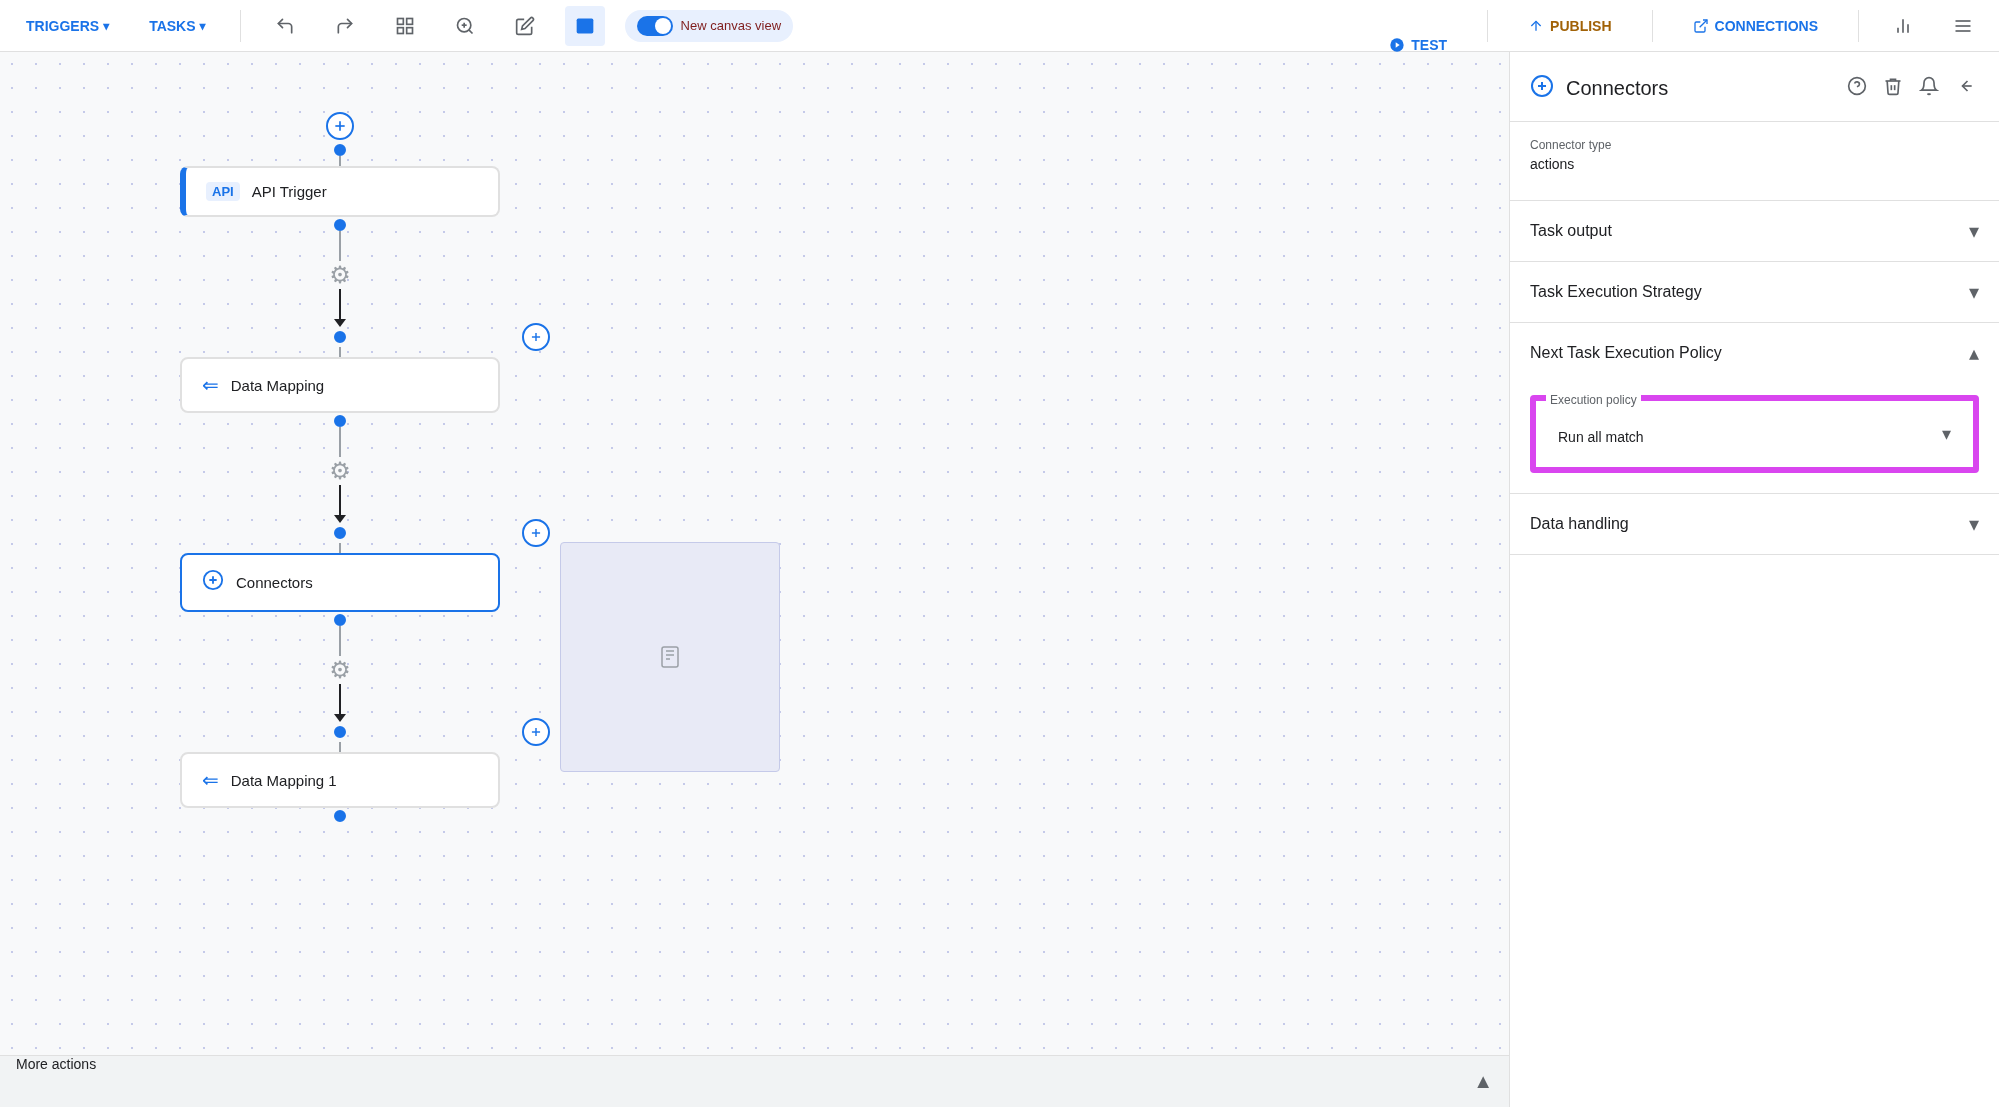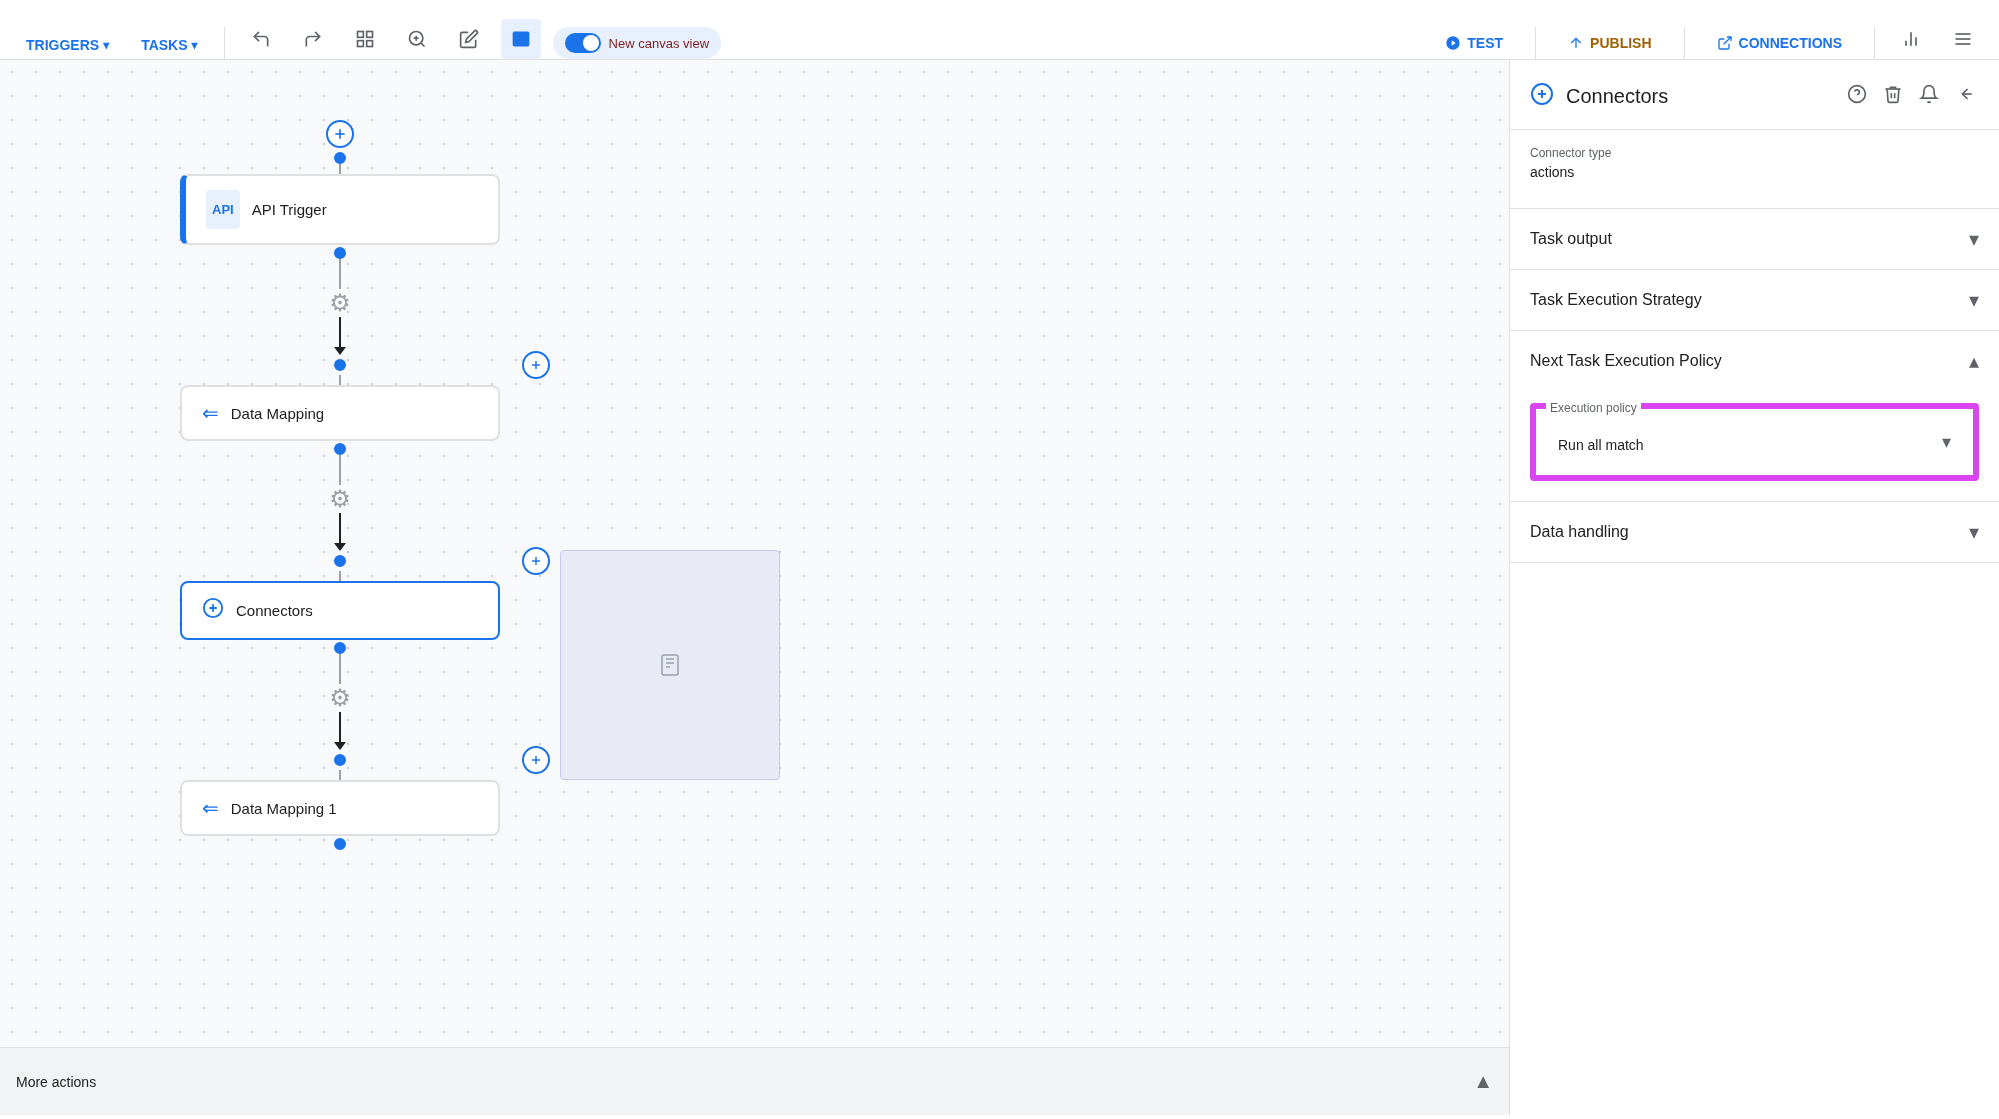--- a/index.html
+++ b/index.html
@@ -1,26 +1,26 @@
 <!DOCTYPE html>
 <html><head>
   <meta charset="utf-8">
   <style>
     * { box-sizing: border-box; margin: 0; padding: 0; }
     body { font-family: 'Google Sans', Arial, sans-serif; background: #fff; overflow: hidden; width: 1999px; height: 1119px; }
 
     
     .toolbar {
       display: flex;
-      align-items: flex-end;
-      height: 60px;
+      align-items: center;
+      height: 52px;
       background: #fff;
       border-bottom: 1px solid #e0e0e0;
       padding: 0 16px;
-      gap: 12px;
+      gap: 20px;
     }
     .toolbar-btn {
       display: flex; align-items: center; gap: 4px;
       padding: 6px 10px;
       border-radius: 4px;
       cursor: pointer;
       font-size: 14px;
       font-weight: 600;
       color: #1a73e8;
       background: none;
@@ -127,21 +127,21 @@
     .node-label {
       font-size: 15px;
       font-weight: 500;
       color: #202124;
     }
     .api-label {
       font-size: 13px;
       font-weight: 700;
       color: #1a73e8;
       background: #e8f0fe;
-      padding: 12px 6px;
+      padding: 2px 6px;
       border-radius: 4px;
     }
 
     .connector-line {
       width: 2px;
       background: #9aa0a6;
       height: 30px;
     }
     .connector-line-dark {
       width: 2px;
@@ -181,25 +181,24 @@
       justify-content: center;
       cursor: pointer;
     }
 
     
     .more-actions-bar {
       position: absolute;
       bottom: 0;
       left: 0;
       right: 0;
-      height: 68px;
+      height: 52px;
       background: #f1f3f4;
       border-top: 1px solid #e0e0e0;
       display: flex;
-      align-items: center;
       padding: 0 16px;
       justify-content: space-between;
     }
     .more-actions-label {
       font-size: 14px;
       font-weight: 500;
       color: #202124;
     }
 
     

